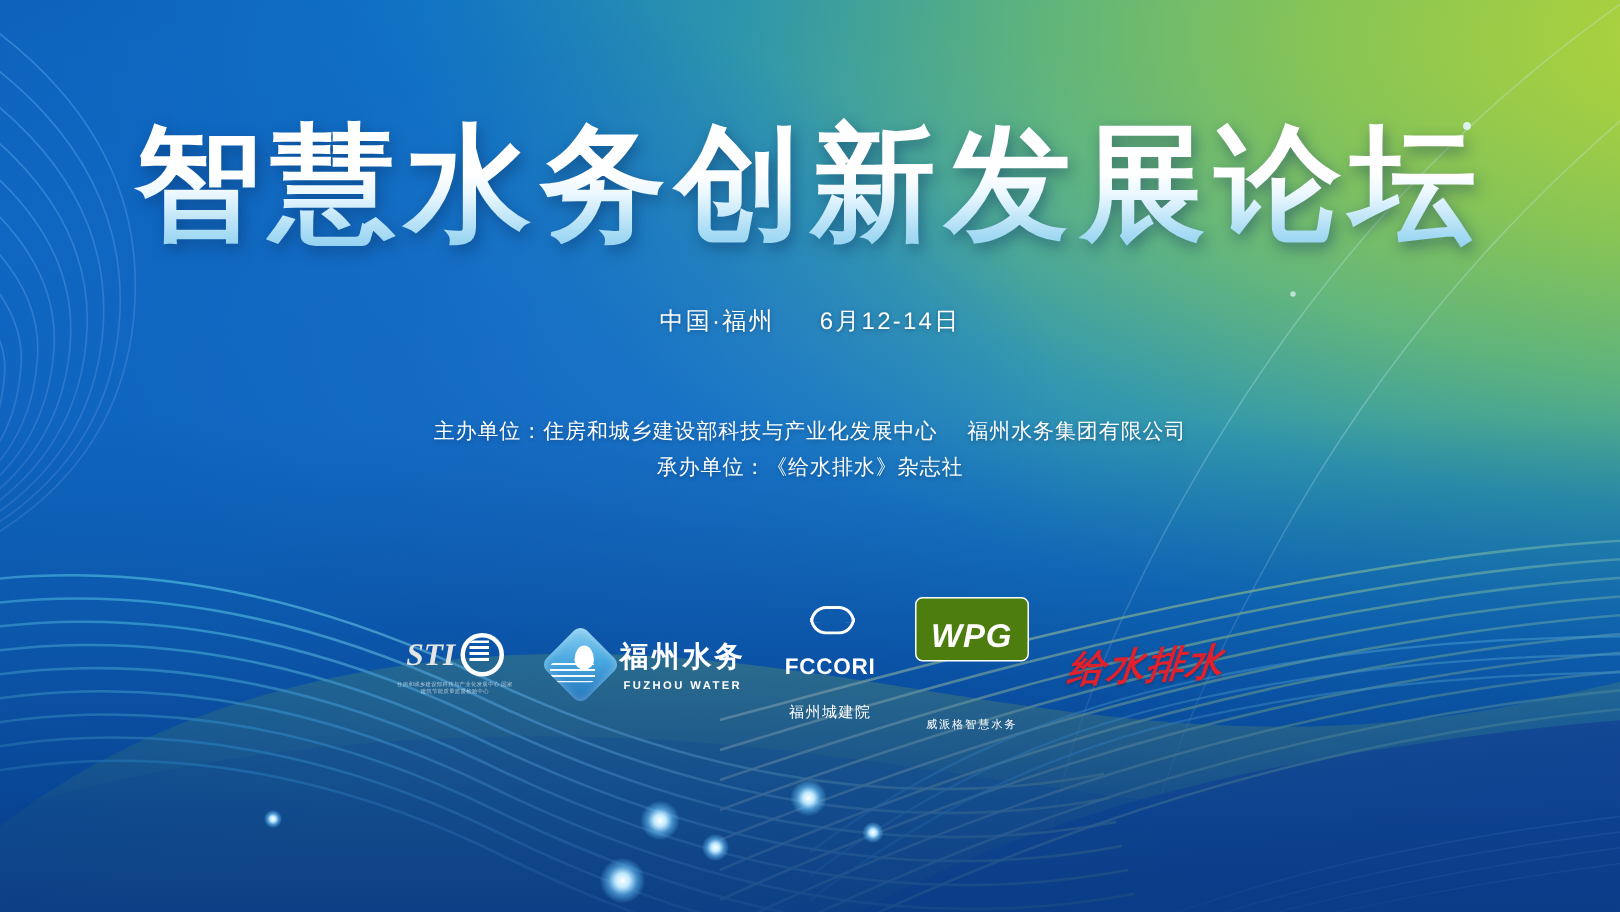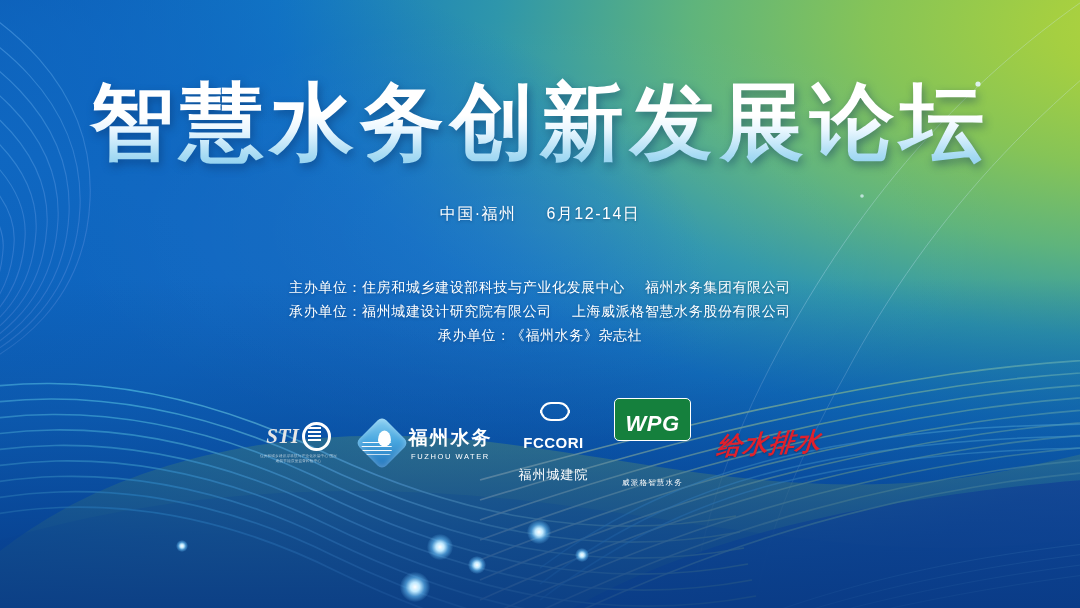--- a/index.html
+++ b/index.html
@@ -128,40 +128,40 @@
     transform:rotate(-45deg);
   }
   .fz-waves{
     position:absolute;left:4px;bottom:5px;width:30px;height:13px;
     background:repeating-linear-gradient(to bottom,rgba(255,255,255,0.95) 0 1.6px,transparent 1.6px 4px);
     transform:rotate(-45deg);
     border-radius:3px;
   }
   .fz-text{display:flex;flex-direction:column;align-items:center;gap:1px;}
   .fz-cn{color:#ffffff;font-size:19px;font-weight:bold;letter-spacing:2px;}
-  .fz-en{color:#ffffff;font-size:7.5px;letter-spacing:1.6px;font-weight:normal;}
+  .fz-en{color:#ffffff;font-size:7.5px;letter-spacing:1.6px;font-weight:bold;}
 
   
   .lg-fccori{flex-direction:column;gap:14px;}
   .fc-mark{
     width:26px;height:17px;position:relative;
   }
   .fc-mark:before,.fc-mark:after{
     content:"";position:absolute;left:0;width:26px;height:9px;
     border:2.5px solid #ffffff;
   }
   .fc-mark:before{top:-1px;border-radius:26px 26px 0 0;border-bottom:none;}
   .fc-mark:after{bottom:-1px;border-radius:0 0 26px 26px;border-top:none;}
   .fc-word{color:#ffffff;font-weight:bold;font-size:15px;letter-spacing:0.5px;}
-  .fc-sub{color:#ffffff;font-size:13px;letter-spacing:1px;margin-top:1px;}
+  .fc-sub{color:#ffffff;font-size:10px;letter-spacing:1px;margin-top:1px;}
 
   
   .lg-wpg{flex-direction:column;gap:3px;}
   .wpg-box{
-    background:#15803d;
+    background:#4d7c0f;
     border-radius:5px;
     padding:12px 10px 3px 10px;
     border:1.5px solid #ffffff;
     text-align:right;
   }
   .wpg-word{color:#ffffff;font-weight:bold;font-size:22px;letter-spacing:0.5px;font-style:italic;}
   .wpg-sub{color:#ffffff;font-size:7.5px;letter-spacing:1.2px;margin-top:34px;}
 
   
   .lg-jspn{}
@@ -305,24 +305,21 @@
       <span>中国·福州</span>
       <span class="sep"></span>
       <span>6月12-14日</span>
     </div>
 
     <div class="orgs">
       <div class="line">
         <span>主办单位：</span><span>住房和城乡建设部科技与产业化发展中心</span><span class="gap"></span><span>福州水务集团有限公司</span>
       </div>
       <div class="line">
-        <span>承办单位：</span><span>福州城建设计研究院有限公司</span><span class="gap"></span><span>上海威派格智慧水务股份有限公司</span>
-      </div>
-      <div class="line">
-        <span>承办单位：</span><span>《福州水务》杂志社</span>
+        <span>承办单位：</span><span>《给水排水》杂志社</span>
       </div>
     </div>
 
     <div class="logos">
 
       <div class="logo lg-stid flex-col">
         <div class="stid-top">
           <span class="stid-word">STI</span>
           <span class="stid-mark"></span>
         </div>

